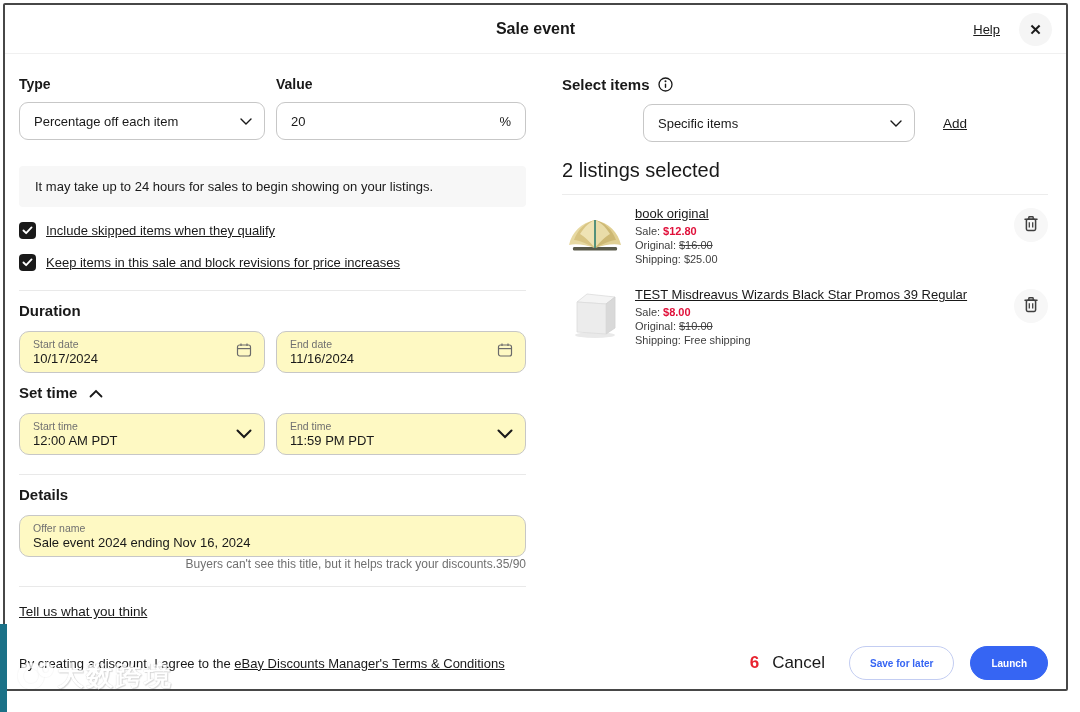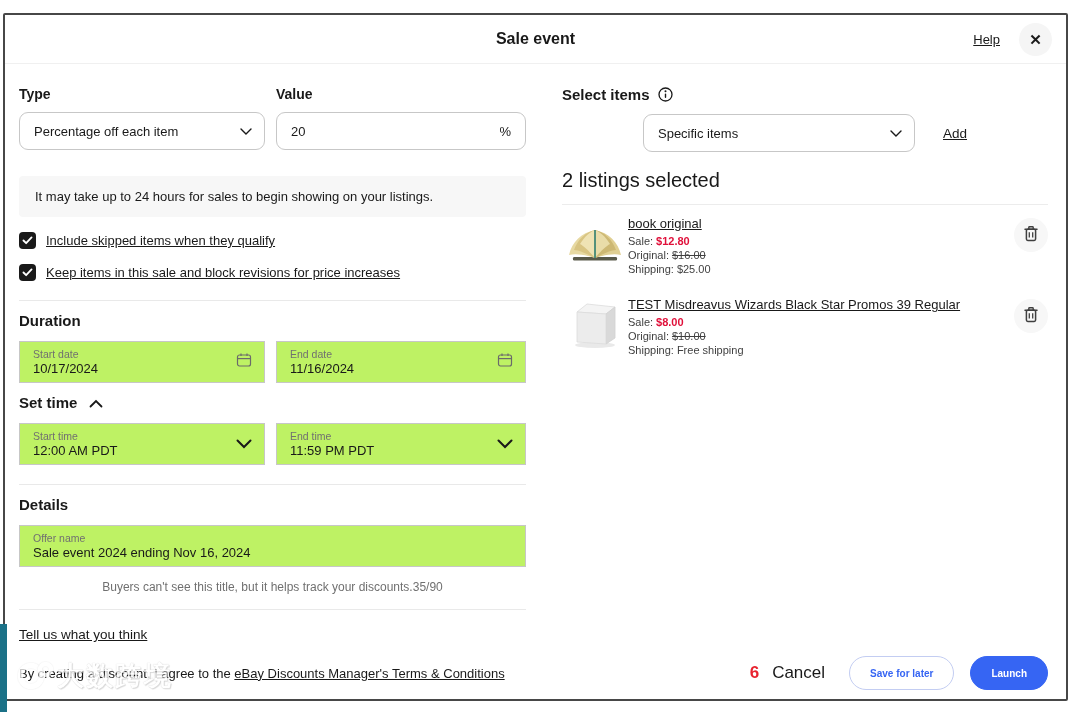--- a/index.html
+++ b/index.html
@@ -3,21 +3,21 @@
 <meta charset="utf-8">
 <style>
   * { margin:0; padding:0; box-sizing:border-box; }
   html,body { width:1080px; height:712px; background:#ffffff; overflow:hidden;
               font-family:"Liberation Sans", sans-serif; color:#191919; }
 
   .page { position:relative; width:1080px; height:712px; background:#fff; }
 
   .teal-strip { position:absolute; left:0; top:624px; width:7px; height:88px; background:#1b7187; z-index:30; }
 
-  .dialog { position:absolute; left:3px; top:13px; width:1065px; height:688px;
+  .dialog { position:absolute; left:3px; top:3px; width:1065px; height:688px;
             background:#fff; border:2px solid #474747; border-radius:2px; }
 
   
   .hdr { position:relative; height:49px; display:flex; align-items:center; justify-content:center;
          border-bottom:1px solid #f0f0f0; }
   .hdr-title { font-size:16px; font-weight:700; }
   .help-link { position:absolute; right:66px; top:17px; font-size:13px; color:#191919;
                text-decoration:underline; cursor:pointer; }
   .close-btn { position:absolute; right:14px; top:8px; width:33px; height:33px; border-radius:50%;
                background:#f5f5f5; border:none; display:flex; align-items:center; justify-content:center;
@@ -47,45 +47,45 @@
   .chk-box { width:17px; height:17px; background:#191919; border-radius:4px; flex:none;
              display:flex; align-items:center; justify-content:center; }
   .chk-lbl { font-size:13px; margin-left:10px; }
 
   .divider { border:none; border-top:1px solid #e9e9e9; margin-top:19px; }
 
   .sec-h { font-size:15px; font-weight:700; margin-top:11px; display:flex; align-items:center; }
   .sec-h .chev-up { margin-left:12px; }
 
   .float-row { display:flex; gap:11px; margin-top:12px; }
-  .fc { position:relative; border:1px solid #c7c7c7; border-radius:0; background:#bef264;
+  .fc { position:relative; border:1px solid #c7c7c7; border-radius:10px; background:#fef9c3;
         height:42px; padding:5px 38px 5px 13px; display:flex; flex-direction:column; justify-content:center; cursor:pointer; }
   .fc.w1 { width:246px; } .fc.w2 { flex:1; }
   .fc .sl { font-size:10.5px; color:#707070; line-height:13px; }
   .fc .sv { font-size:13px; color:#191919; line-height:15px; }
   .fc .icn { position:absolute; right:12px; top:50%; transform:translateY(-50%); }
   .fc.full { width:100%; padding-right:13px; cursor:text; }
 
-  .helper-row { display:flex; justify-content:center; margin-top:13px; font-size:12px; color:#707070; }
+  .helper-row { display:flex; justify-content:flex-end; margin-top:0; font-size:12px; color:#707070; }
 
   .feedback { display:inline-block; margin-top:17px; font-size:13.5px; font-weight:500; color:#191919;
               text-decoration:underline; cursor:pointer; }
 
   
   .sel-h { font-size:15px; font-weight:700; display:flex; align-items:center; }
   .sel-h .info { margin-left:8px; display:flex; }
   .sel-row { display:flex; align-items:center; margin-top:11px;justify-content:center; }
   .sel-ctl { width:272px; }
   .add-link { margin-left:28px; font-size:13.5px; font-weight:500; color:#191919; text-decoration:underline; cursor:pointer; }
   .count { margin-top:17px; font-size:20px; }
   .r-div { border:none; border-top:1px solid #ececec; margin-top:12px; }
 
   .listing { display:flex; padding:9px 0 10px 0; }
   .thumb { width:66px; height:62px; flex:none; display:flex; align-items:center; justify-content:center; }
-  .linfo { margin-left:0; flex:1; min-width:0; }
+  .linfo { margin-left:7px; flex:1; min-width:0; }
   .ltitle { font-size:13px; color:#191919; text-decoration:underline; cursor:pointer; display:inline-block; margin:2px 0 3px; }
   .lline { font-size:11px; color:#3f3f3f; line-height:14px; }
   .sale-price { color:#e0103a; font-weight:700; margin-left:3px; }
   .strike { text-decoration:line-through; margin-left:3px; }
   .plain-val { margin-left:3px; }
   .trash-btn { width:34px; height:34px; border-radius:50%; background:#f7f7f7; border:none; flex:none;
                display:flex; align-items:center; justify-content:center; cursor:pointer; margin-top:4px; }
 
   
   .ftr { position:absolute; left:14px; right:18px; bottom:9px; display:flex; align-items:center; }

